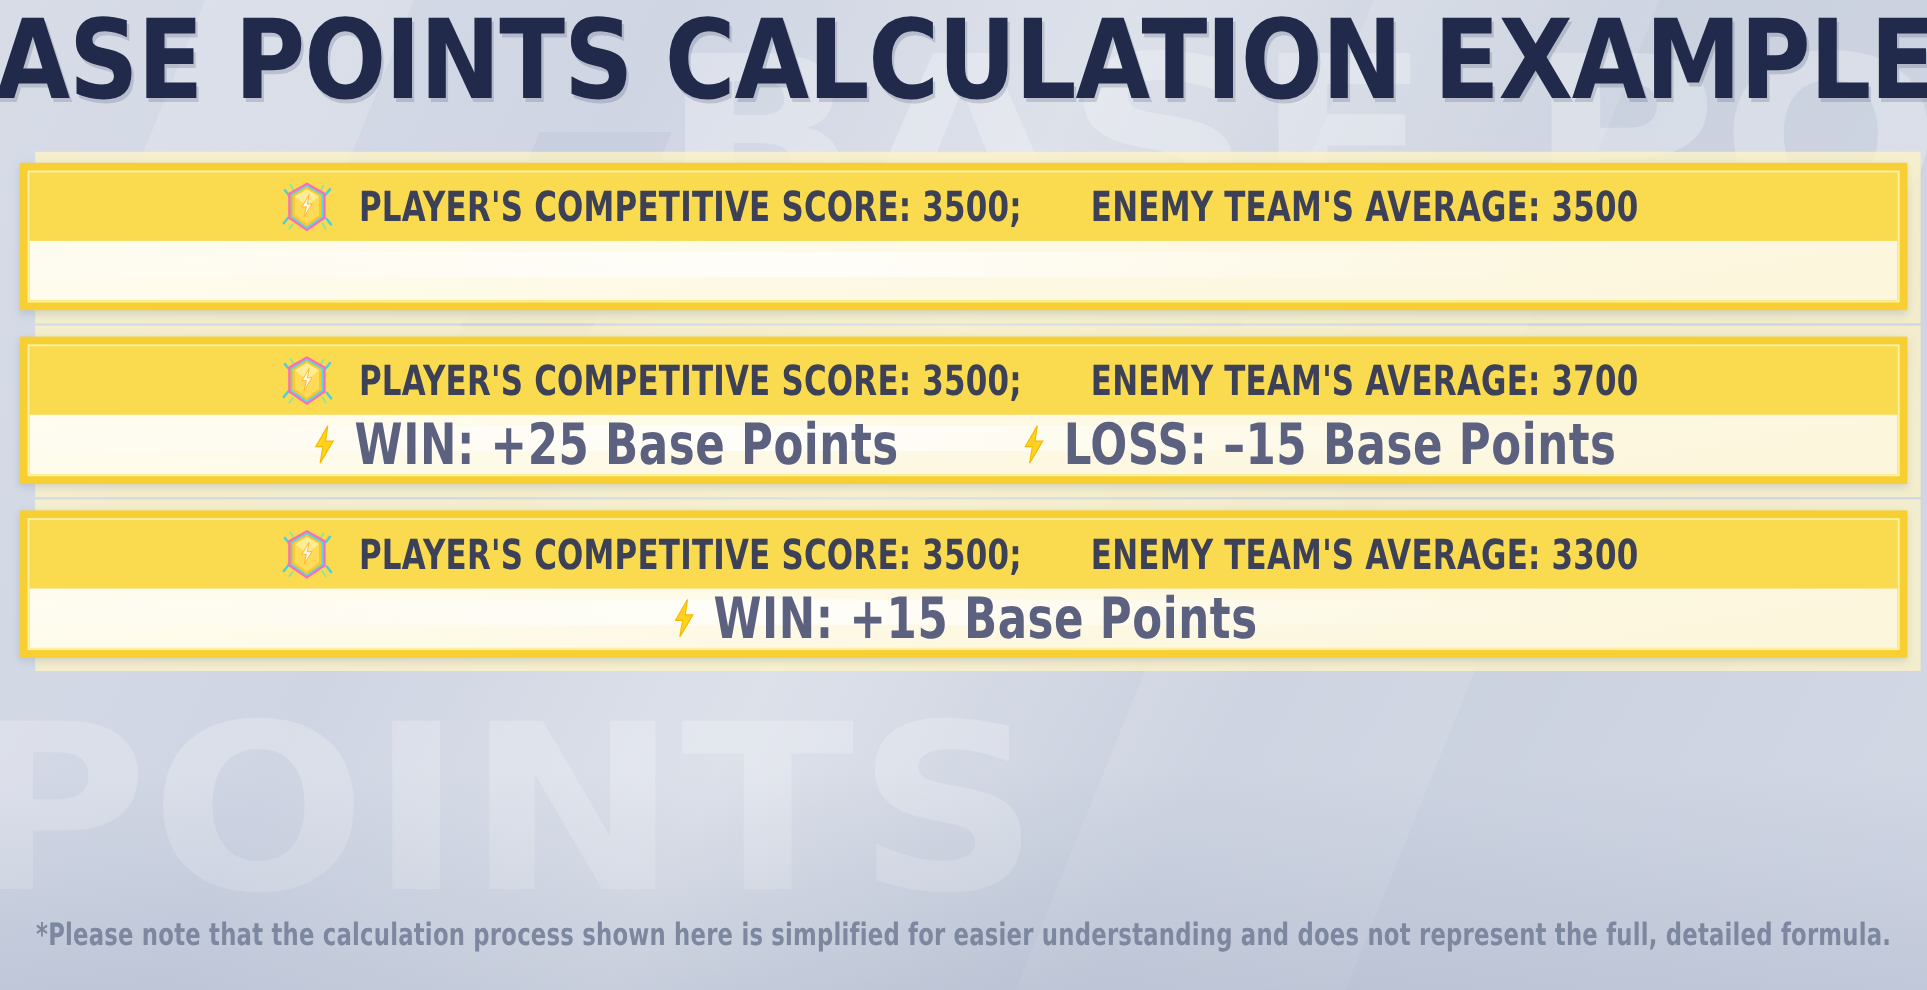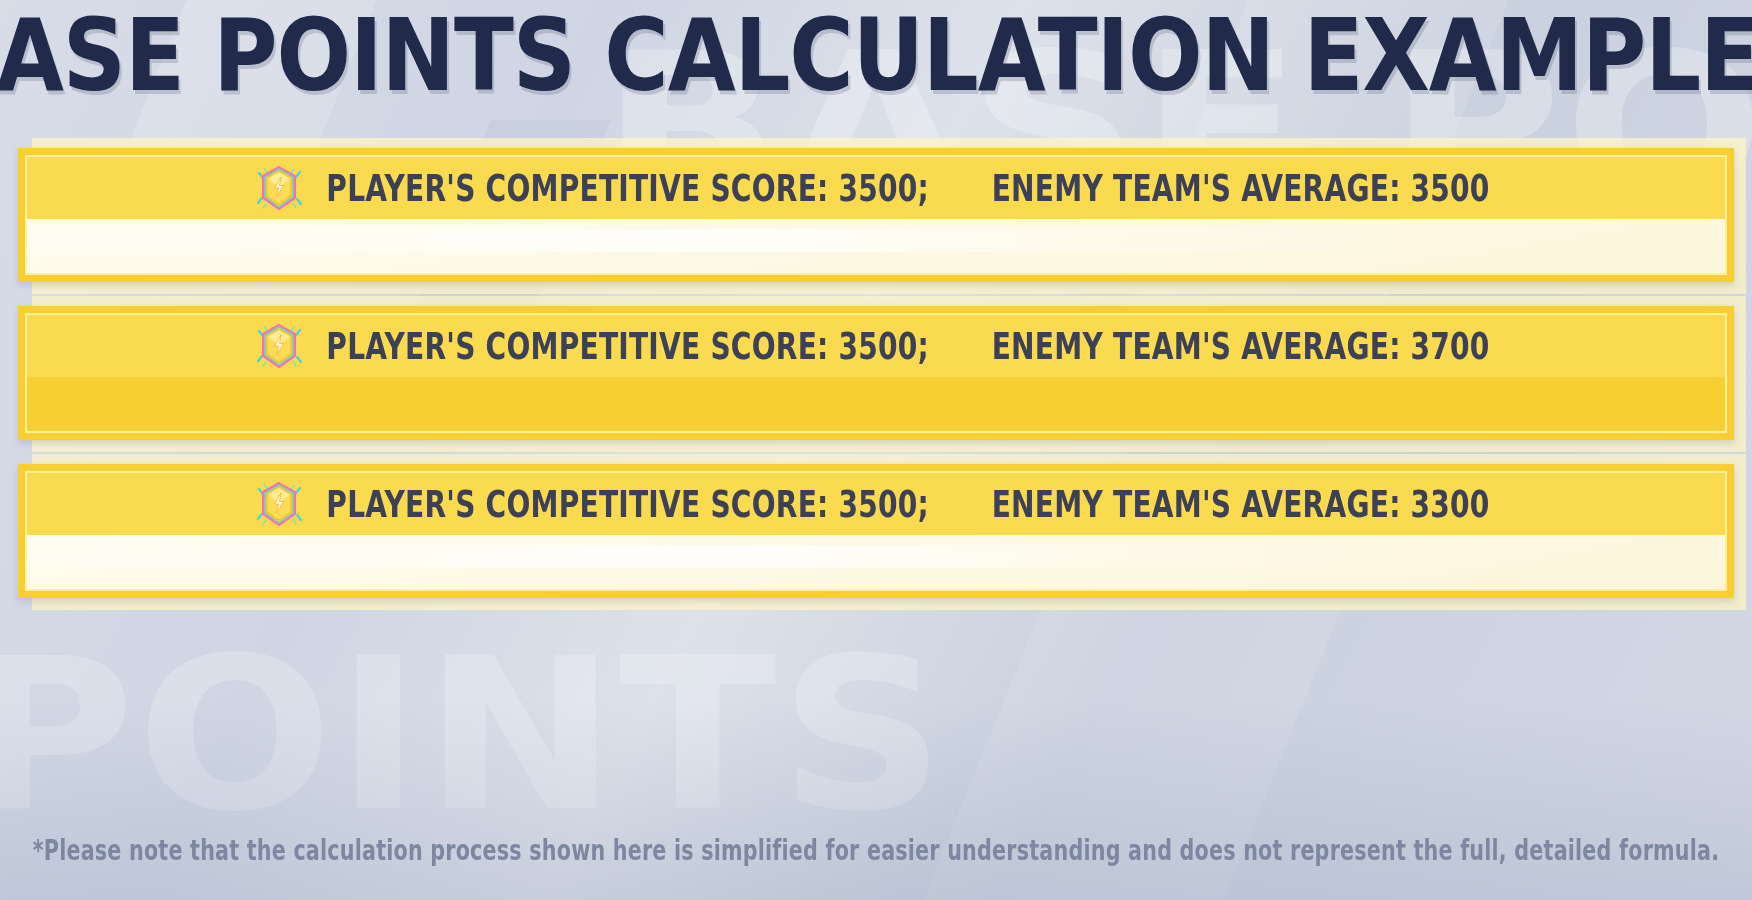--- a/index.html
+++ b/index.html
@@ -279,20 +279,38 @@
               <polygon points="24,8 35,14.5 24,23 13,14.5" fill="#fff0a0" opacity="0.85"></polygon>
               <path d="M26 13 L19.5 24 L23.5 24 L21.5 33 L28.5 21.5 L24.5 21.5 Z" fill="#fffbe6" stroke="#ffae2b" stroke-width="0.8"></path>
             </svg>
           </span>
           <span class="card-head-text">
             <span class="head-label">PLAYER'S COMPETITIVE SCORE: 3500;</span>
             <span class="head-label">ENEMY TEAM'S AVERAGE: 3700</span>
           </span>
         </div>
 
+        <div class="card-body">
+          <div class="outcome">
+            <span class="bolt-icon">
+              <svg viewBox="0 0 24 36" width="24" height="36" aria-hidden="true">
+                <path d="M15 1 L4 20 L10.5 20 L8 35 L20 15 L13 15 Z" fill="#ffd21e" stroke="#f5b700" stroke-width="1"></path>
+              </svg>
+            </span>
+            <span class="outcome-text">WIN: +25 Base Points</span>
+          </div>
+          <div class="outcome">
+            <span class="bolt-icon">
+              <svg viewBox="0 0 24 36" width="24" height="36" aria-hidden="true">
+                <path d="M15 1 L4 20 L10.5 20 L8 35 L20 15 L13 15 Z" fill="#ffd21e" stroke="#f5b700" stroke-width="1"></path>
+              </svg>
+            </span>
+            <span class="outcome-text">LOSS: –15 Base Points</span>
+          </div>
+        </div>
 
       </div>
     </div>
   </div>
 
   <div class="card">
     <div class="card-frame">
       <div class="card-inner">
 
         <div class="card-head">
@@ -309,20 +327,28 @@
               <path d="M26 13 L19.5 24 L23.5 24 L21.5 33 L28.5 21.5 L24.5 21.5 Z" fill="#fffbe6" stroke="#ffae2b" stroke-width="0.8"></path>
             </svg>
           </span>
           <span class="card-head-text">
             <span class="head-label">PLAYER'S COMPETITIVE SCORE: 3500;</span>
             <span class="head-label">ENEMY TEAM'S AVERAGE: 3300</span>
           </span>
         </div>
 
         <div class="card-body">
+          <div class="outcome">
+            <span class="bolt-icon">
+              <svg viewBox="0 0 24 36" width="24" height="36" aria-hidden="true">
+                <path d="M15 1 L4 20 L10.5 20 L8 35 L20 15 L13 15 Z" fill="#ffd21e" stroke="#f5b700" stroke-width="1"></path>
+              </svg>
+            </span>
+            <span class="outcome-text">WIN: +15 Base Points</span>
+          </div>
         </div>
 
       </div>
     </div>
   </div>
 </div>
 
 <div class="footnote">*Please note that the calculation process shown here is simplified for easier understanding and does not represent the full, detailed formula.</div>
 
 </body></html>

